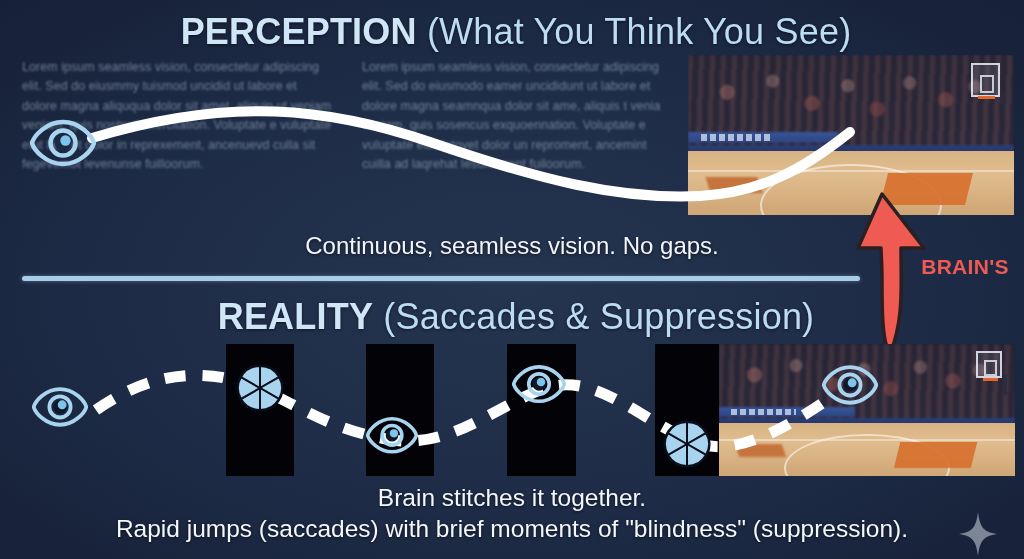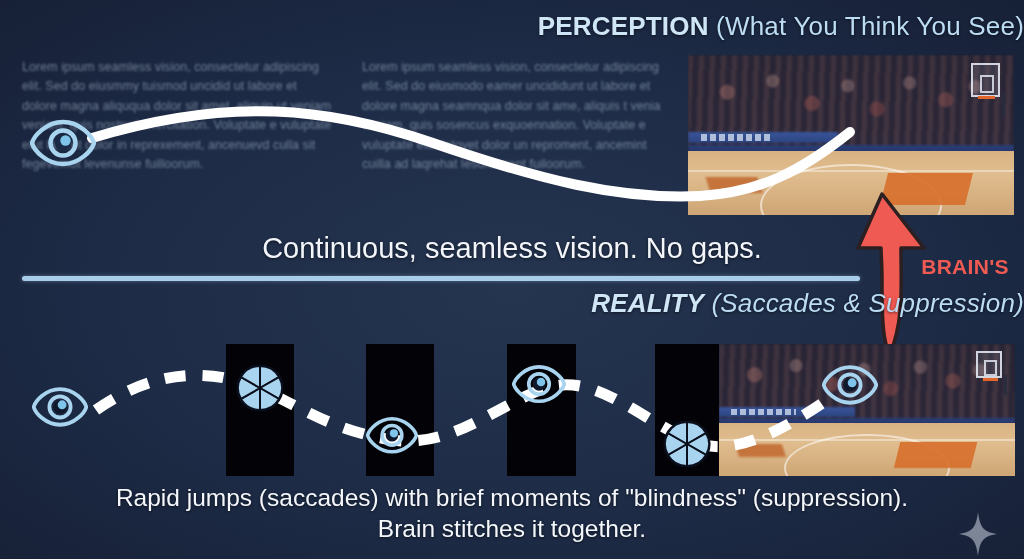--- a/index.html
+++ b/index.html
@@ -14,31 +14,31 @@
     width:1024px; height:559px;
     background:
       radial-gradient(ellipse 760px 420px at 50% 52%, #25344f 0%, #1d2b46 55%, #161f35 100%);
     overflow:hidden;
   }
 
   
   .heading {
     position:absolute;
     width:100%;
-    text-align:right;
+    text-align:center;
     white-space:nowrap;
-    font-size:26px;
+    font-size:36px;
     letter-spacing:.2px;
     color:#bcdcf3;
     text-shadow:0 1px 3px rgba(0,0,0,.55);
     padding-left:8px;
   }
   .heading .strong { font-weight:700; color:#cfe6f7; }
   #perception-heading { top:11px; }
-  #reality-heading    { top:288px;font-style:italic; }
+  #reality-heading    { top:296px; }
 
   
   .lorem-col {
     position:absolute;
     top:58px;
     width:310px;
     font-size:12.4px;
     line-height:19.4px;
     color:rgba(196,214,233,.50);
     filter:blur(1.25px);
@@ -122,21 +122,21 @@
     position:absolute; right:2%; top:55%; width:3px; height:45%;
     background:rgba(40,44,62,.9);
   }
 
   
   #smooth-path-svg { position:absolute; left:0; top:0; }
 
   
   #perception-caption {
     position:absolute; top:232px; width:100%; text-align:center;
-    font-size:29px; color:#f2f6fb; white-space:nowrap;
+    font-size:24px; color:#f2f6fb; white-space:nowrap;
     text-shadow:0 1px 3px rgba(0,0,0,.6);
   }
 
   
   #section-divider {
     position:absolute; left:22px; top:276px; width:838px; height:5px;
     background:#a8cde9; border-radius:3px;
     box-shadow:0 0 4px rgba(168,205,233,.4);
   }
 
@@ -298,21 +298,21 @@
         </svg></div>
       <div style="position: absolute; left: 822px; top: 362px;"><svg viewBox="0 0 66 54" width="56" height="45.81818181818182">
           <path d="M33 6 C50 6, 62 20, 64 27 C62 34, 50 48, 33 48 C16 48, 4 34, 2 27 C4 20, 16 6, 33 6 Z" fill="none" stroke="#a9d4ef" stroke-width="4.5" stroke-linejoin="round"></path>
           <circle cx="33" cy="27" r="12.5" fill="none" stroke="#a9d4ef" stroke-width="4.5"></circle>
           <circle cx="33" cy="27" r="8" fill="#10192c"></circle>
           <circle cx="35.5" cy="24.5" r="5.2" fill="#7ec3ea"></circle>
         </svg></div>
     </div>
 
   <div id="reality-caption">
+    <div>Brain stitches it together.</div>
     <div>Rapid jumps (saccades) with brief moments of "blindness" (suppression).</div>
-    <div>Brain stitches it together.</div>
   </div>
 
   <svg id="sparkle-watermark" width="40" height="44" viewBox="0 0 40 44">
     <path d="M20 0 C22 15, 25 20, 39 22 C25 24, 22 29, 20 44 C18 29, 15 24, 1 22 C15 20, 18 15, 20 0 Z" fill="#cfd6e2"></path>
   </svg>
 
 </div>
 
 </body></html>

